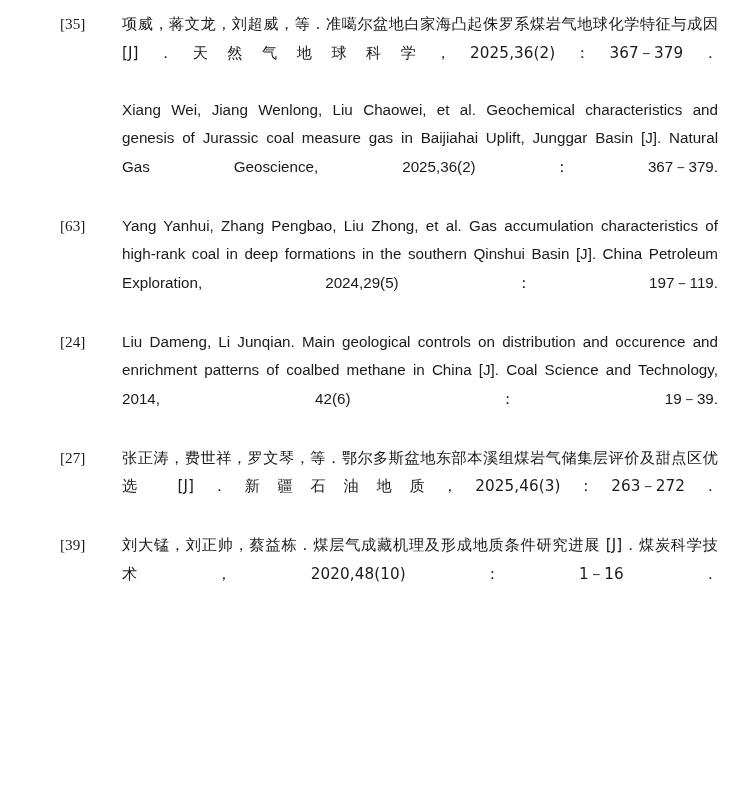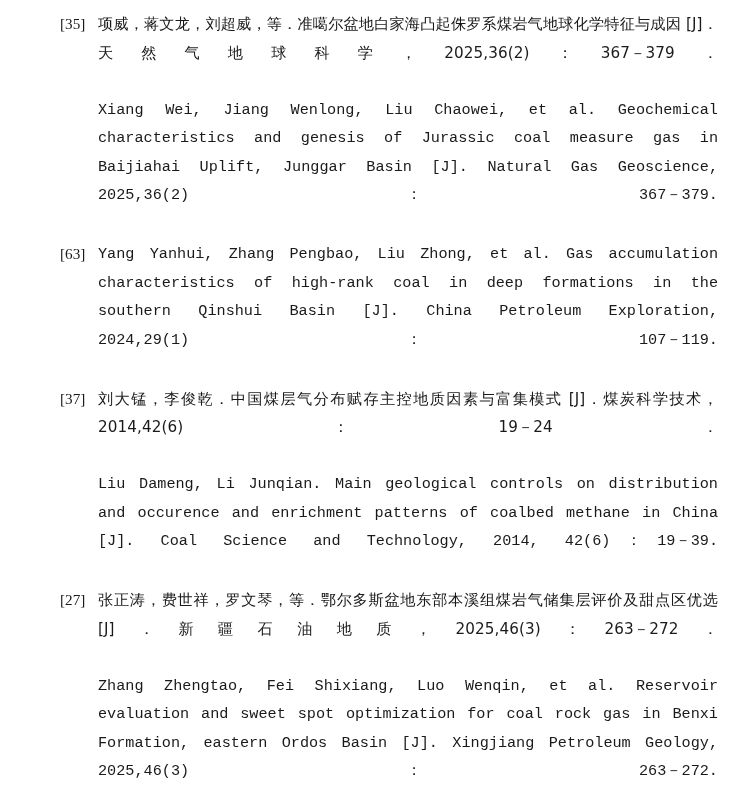--- a/index.html
+++ b/index.html
@@ -30,33 +30,34 @@
     flex: 0 0 38px;
     font-size: 15.2px;
     line-height: 28.5px;
     text-align: left;
     white-space: nowrap;
     font-family: "Liberation Serif", "DejaVu Serif", serif;
   }
   .ref-body {
     flex: 1 1 auto;
     min-width: 0;
+    margin-left: 24px;
   }
   .line-cn {
     font-size: 15.2px;
     line-height: 28.5px;
     font-family: "DejaVu Sans", "Liberation Sans", sans-serif;
     text-align: justify;
     text-justify: inter-ideograph;
     letter-spacing: 0.1px;
   }
   .line-en {
     font-size: 15.2px;
     line-height: 28.5px;
-    font-family: Liberation Mono, monospace;
+    font-family: Liberation Sans, sans-serif;
     text-align: justify;
     word-spacing: 1.2px;
   }
   .blk-cn, .blk-en {
     margin: 0;
   }
   
   .line-cn:after, .line-en:after {
     content: "";
     display: inline-block;
@@ -72,37 +73,35 @@
     <div class="ref-num">[35]</div>
     <div class="ref-body">
       <p class="line-cn blk-cn">项威，蒋文龙，刘超威，等．准噶尔盆地白家海凸起侏罗系煤岩气地球化学特征与成因 [J]．天然气地球科学，2025,36(2)：367－379．</p>
       <p class="line-en blk-en">Xiang Wei, Jiang Wenlong, Liu Chaowei, et al. Geochemical characteristics and genesis of Jurassic coal measure gas in Baijiahai Uplift, Junggar Basin [J]. Natural Gas Geoscience, 2025,36(2)：367－379.</p>
     </div>
   </div>
 
   <div class="ref">
     <div class="ref-num">[63]</div>
     <div class="ref-body">
-      <p class="line-en blk-en">Yang Yanhui, Zhang Pengbao, Liu Zhong, et al. Gas accumulation characteristics of high-rank coal in deep formations in the southern Qinshui Basin [J]. China Petroleum Exploration, 2024,29(1)：107－119.</p>
+      <p class="line-en blk-en">Yang Yanhui, Zhang Pengbao, Liu Zhong, et al. Gas accumulation characteristics of high-rank coal in deep formations in the southern Qinshui Basin [J]. China Petroleum Exploration, 2024,29(5)：197－119.</p>
     </div>
   </div>
 
   <div class="ref">
-    <div class="ref-num">[37]</div>
+    <div class="ref-num">[24]</div>
     <div class="ref-body">
-      <p class="line-cn blk-cn">刘大锰，李俊乾．中国煤层气分布赋存主控地质因素与富集模式 [J]．煤炭科学技术，2014,42(6)：19－24．</p>
       <p class="line-en blk-en">Liu Dameng, Li Junqian. Main geological controls on distribution and occurence and enrichment patterns of coalbed methane in China [J]. Coal Science and Technology, 2014, 42(6)：19－39.</p>
     </div>
   </div>
 
   <div class="ref">
     <div class="ref-num">[27]</div>
     <div class="ref-body">
       <p class="line-cn blk-cn">张正涛，费世祥，罗文琴，等．鄂尔多斯盆地东部本溪组煤岩气储集层评价及甜点区优选 [J]．新疆石油地质，2025,46(3)：263－272．</p>
-      <p class="line-en blk-en">Zhang Zhengtao, Fei Shixiang, Luo Wenqin, et al. Reservoir evaluation and sweet spot optimization for coal rock gas in Benxi Formation, eastern Ordos Basin [J]. Xingjiang Petroleum Geology, 2025,46(3)：263－272.</p>
     </div>
   </div>
 
   <div class="ref">
     <div class="ref-num">[39]</div>
     <div class="ref-body">
       <p class="line-cn blk-cn">刘大锰，刘正帅，蔡益栋．煤层气成藏机理及形成地质条件研究进展 [J]．煤炭科学技术，2020,48(10)：1－16．</p>
 
     </div>
   </div>

